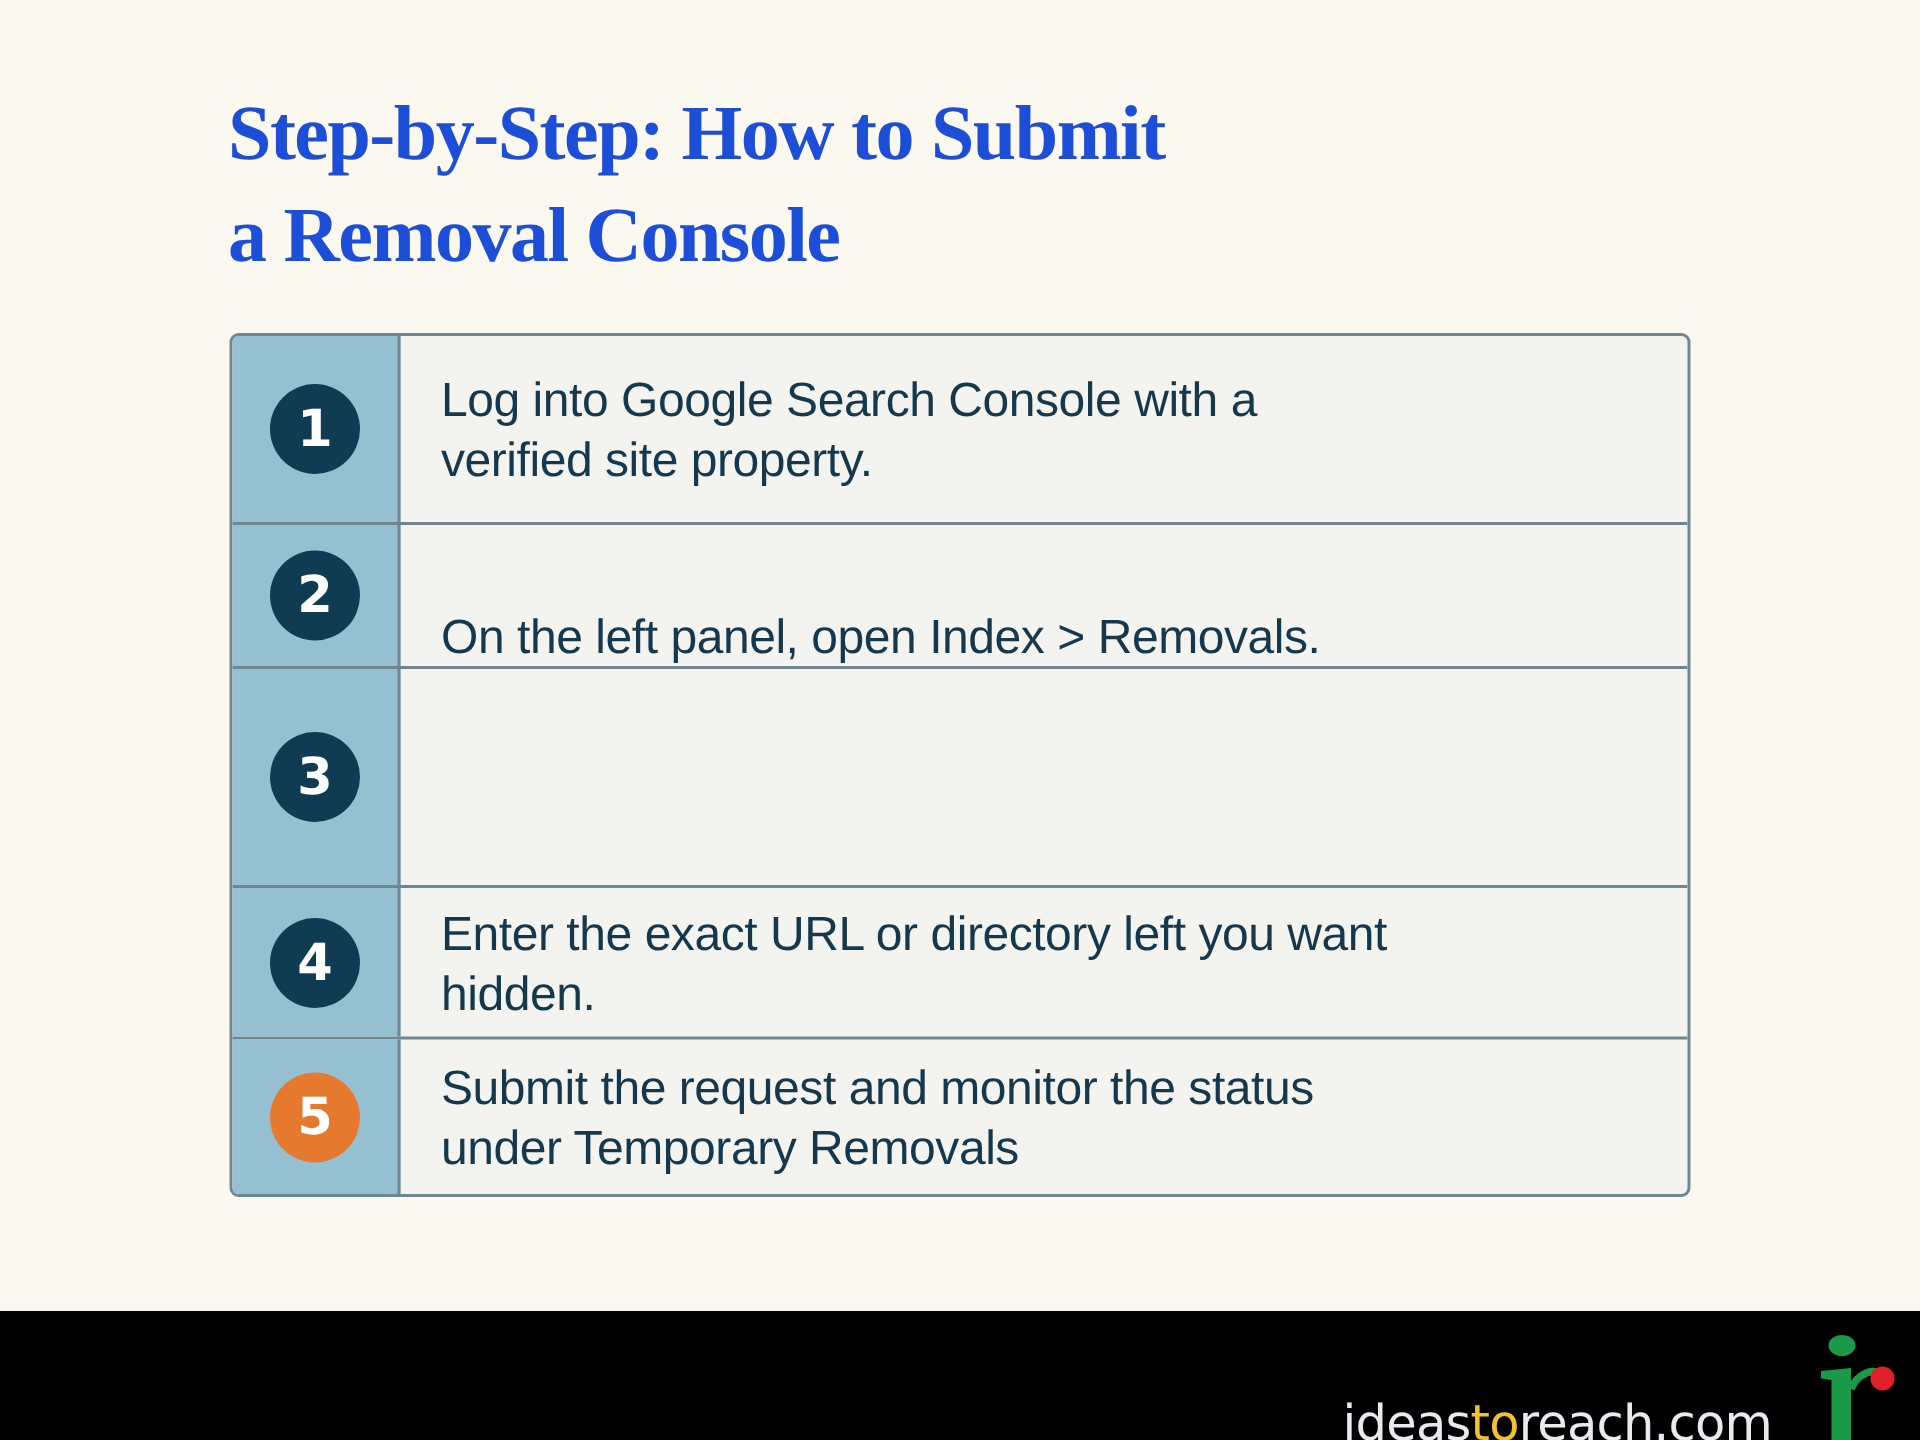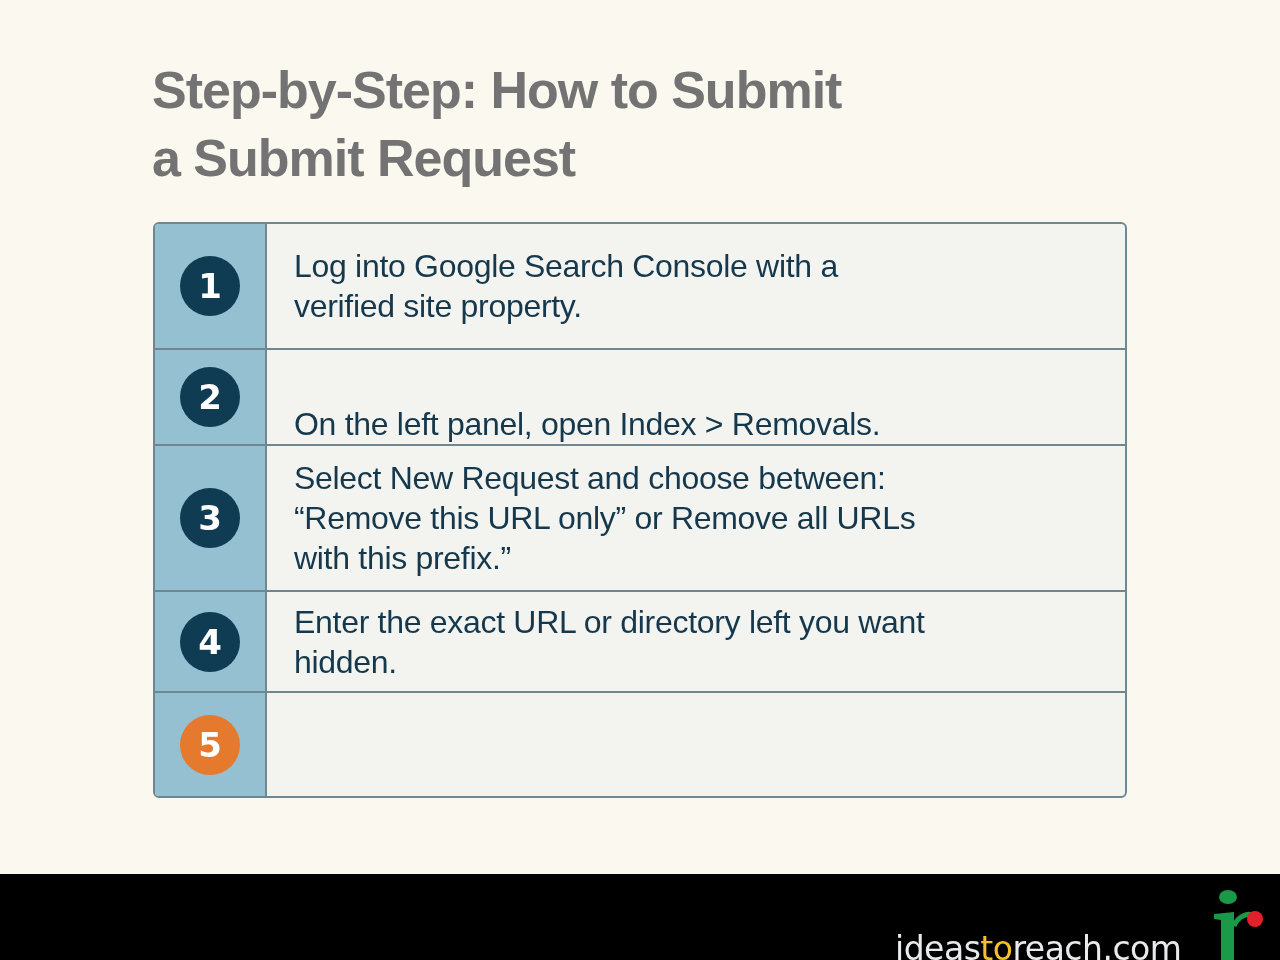--- a/index.html
+++ b/index.html
@@ -7,22 +7,22 @@
   body {
     background: #faf8ef;
     font-family: "Liberation Sans", "DejaVu Sans", sans-serif;
     position: relative;
   }
   .title {
     position: absolute;
     left: 152px;
     top: 56px;
     width: 900px;
-    color: #737373;
-    font-family: Liberation Sans, sans-serif;
+    color: #1d4ed8;
+    font-family: Liberation Serif, serif;
     font-weight: bold;
     font-size: 52px;
     line-height: 68px;
     letter-spacing: -1px;
   }
   .steps {
     position: absolute;
     left: 153px;
     top: 222px;
     width: 974px;
@@ -94,21 +94,21 @@
     top: 12px;
     width: 60px;
     height: 100px;
   }
 </style>
 </head>
 <body>
 
 <h1 class="title">
   <span>Step-by-Step: How to Submit</span><br>
-  <span>a Submit Request</span>
+  <span>a Removal Console</span>
 </h1>
 
 <div class="steps">
   <div class="row" style="height:126px">
     <div class="num-cell">
       <div class="badge">1</div>
     </div>
     <div class="text-cell">
       <span style="max-width:600px">Log into Google Search Console with a verified site property.</span>
     </div>
@@ -118,35 +118,35 @@
       <div class="badge">2</div>
     </div>
     <div class="text-cell" style="align-items:flex-end;padding-top:20px">
       <span>On the left panel, open Index &gt; Removals.</span>
     </div>
   </div>
   <div class="row" style="height:146px">
     <div class="num-cell">
       <div class="badge">3</div>
     </div>
-    <div class="text-cell">
-      <span style="max-width:680px">Select New Request and choose between: “Remove this URL only” or Remove all URLs with this prefix.”</span>
-    </div>
   </div>
   <div class="row" style="height:101px">
     <div class="num-cell">
       <div class="badge">4</div>
     </div>
     <div class="text-cell">
       <span style="max-width:740px">Enter the exact URL or directory left you want hidden.</span>
     </div>
   </div>
   <div class="row" style="height:103px">
     <div class="num-cell">
       <div class="badge accent">5</div>
+    </div>
+    <div class="text-cell">
+      <span style="max-width:670px">Submit the request and monitor the status under Temporary Removals</span>
     </div>
   </div>
 </div>
 
 <div class="footer">
   <div class="brand">
     <span>ideas</span><span class="hl">to</span><span>reach.com</span>
   </div>
   <svg class="logo" viewBox="0 0 60 100">
     <ellipse cx="20" cy="11" rx="9" ry="7" fill="#1a9a48"></ellipse>

